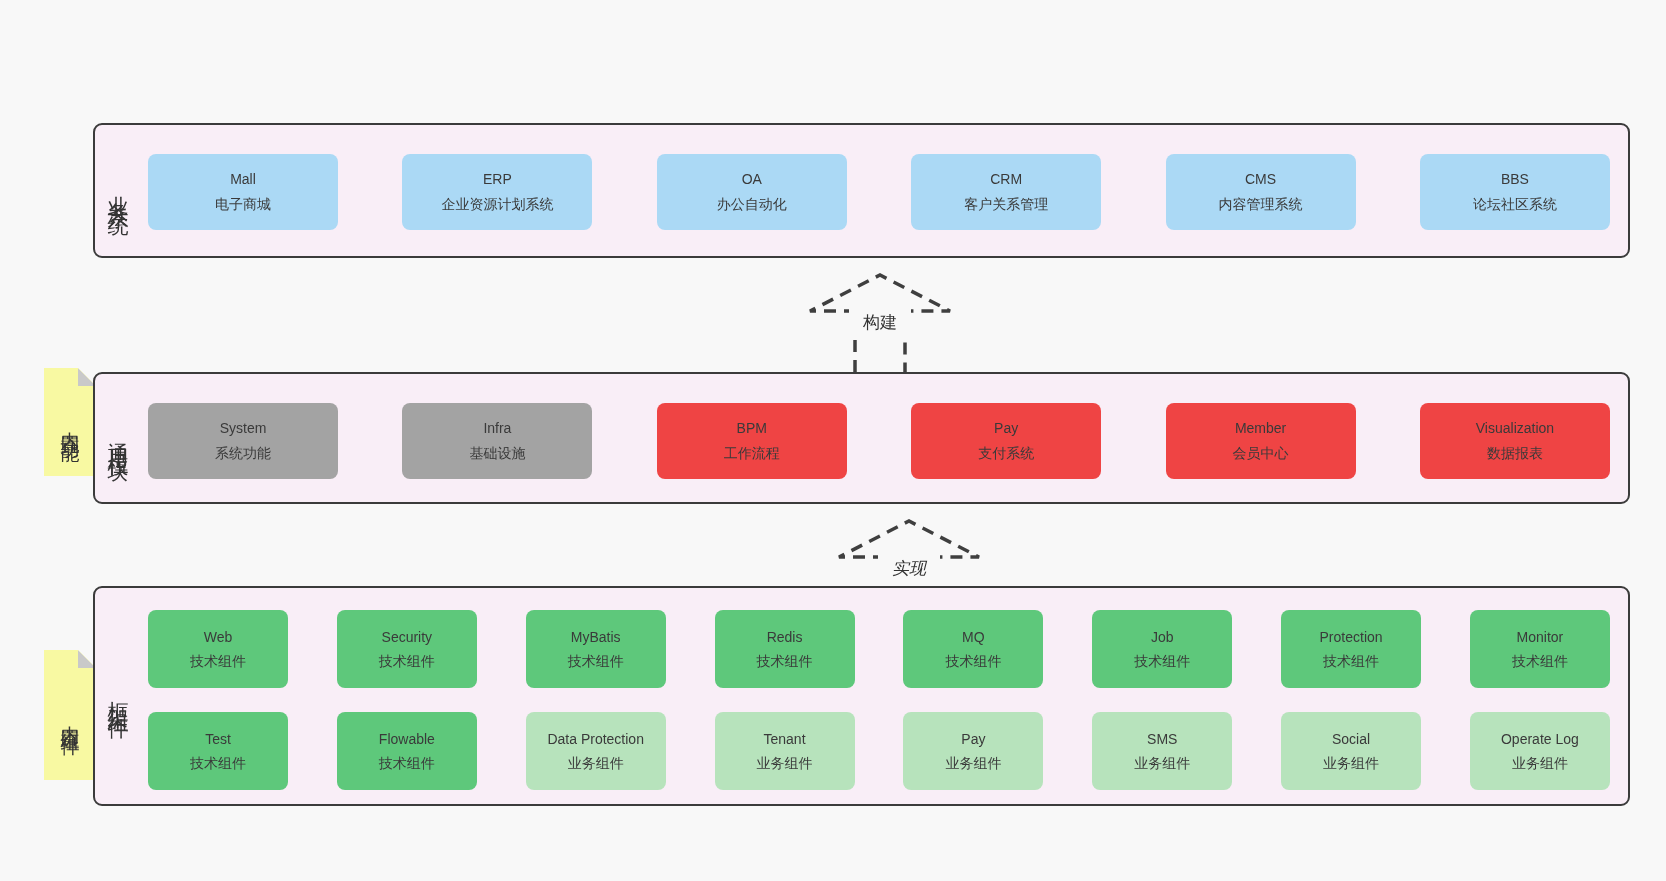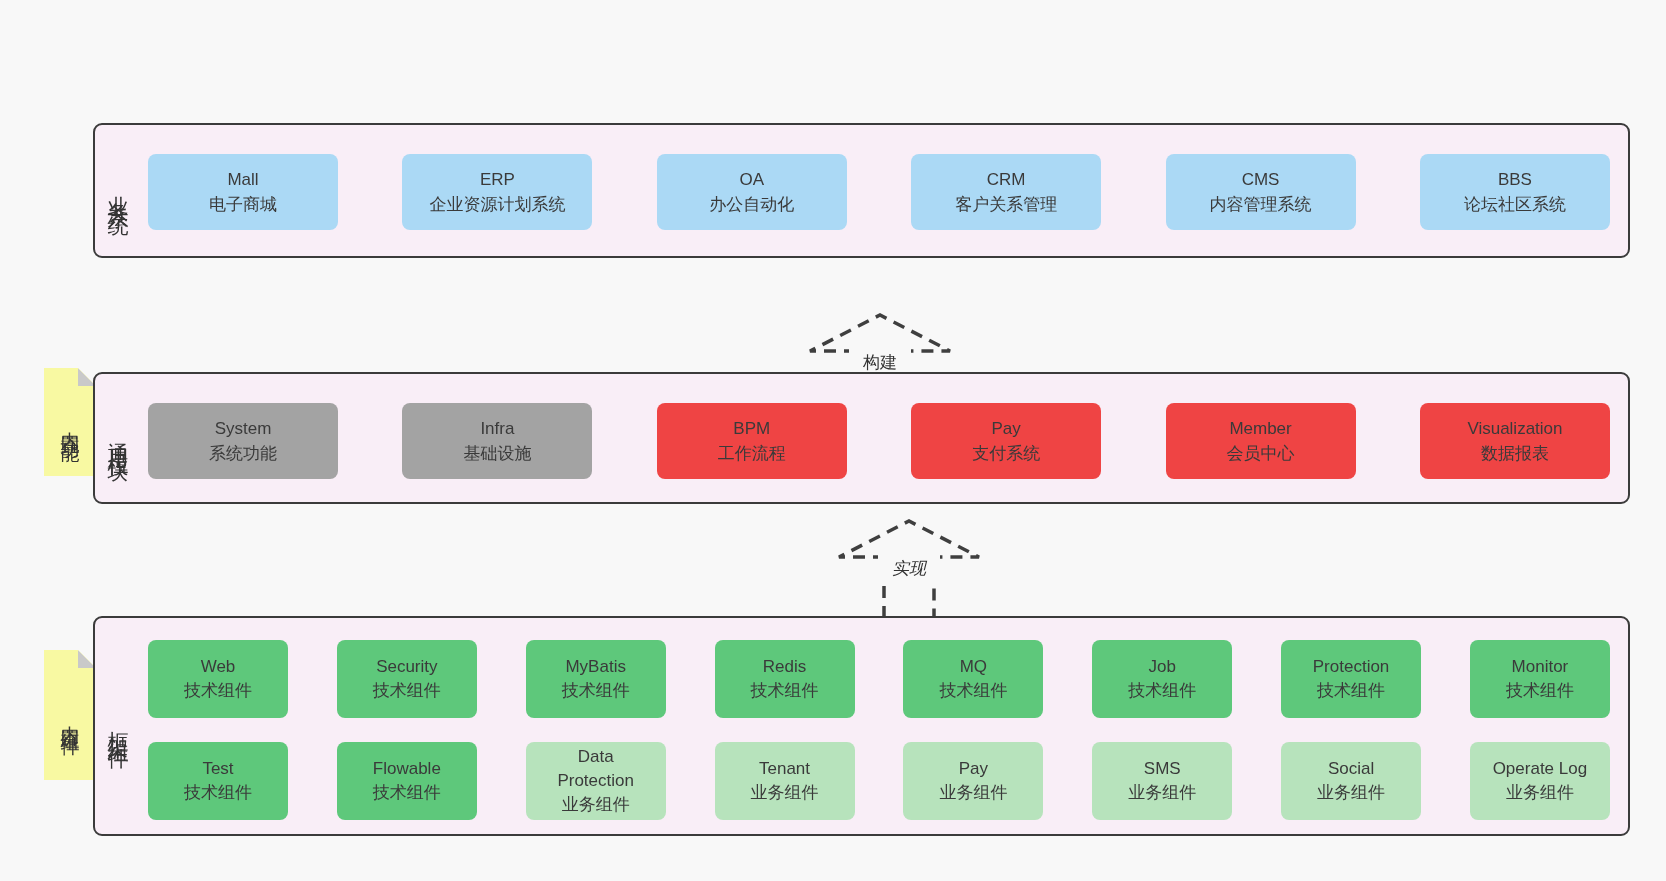--- a/index.html
+++ b/index.html
@@ -22,48 +22,48 @@
     writing-mode:vertical-rl; text-orientation:upright;
     font-size:19px; letter-spacing:4px; white-space:nowrap; color:#333;
   }
   
   .band {
     position:absolute; left:93px; width:1537px; box-sizing:border-box;
     background:#f9eef7; border:2px solid #3b3b3b; border-radius:9px; z-index:2;
   }
   #band1 { top:123px; height:135px; }
   #band2 { top:372px; height:132px; }
-  #band3 { top:616px; height:220px; }
+  #band3 { top:586px; height:220px; }
   .band-label {
     position:absolute; left:9px; top:50%; transform:translateY(-50%);
     writing-mode:vertical-rl; text-orientation:upright;
     font-size:21px; letter-spacing:6px; white-space:nowrap; color:#333;
   }
   .box-row {
     position:absolute; left:53px; right:18px;
     display:flex; justify-content:space-between;
   }
   .row-1band { top:29px; }
   #band3 .row-a { top:22px; }
   #band3 .row-b { top:124px; }
   .box {
     border-radius:8px; box-sizing:border-box;
     display:flex; flex-direction:column; justify-content:center; align-items:center;
-    text-align:center; font-size:17px; line-height:25px;
+    text-align:center; font-size:14px; line-height:25px;
   }
   .box-l { width:190px; height:76px; }
   .box-s { width:140px; height:78px; padding:0 12px; line-height:24px; }
   .blue  { background:#abd9f5; }
   .red   { background:#a3a3a3; }
   .pink  { background:#ef4444; }
   .gdark { background:#5ec87b; }
   .glite { background:#b7e3bc; }
   
   .arrow { position:absolute; width:150px; height:114px; z-index:1; }
-  #arrow1 { left:805px; top:258px;margin-top:40px; }
+  #arrow1 { left:805px; top:258px; }
   #arrow2 { left:834px; top:504px;font-style:italic; }
   .arrow svg { width:100%; height:100%; display:block; }
   .arrow path { fill:none; stroke:#3f3f3f; stroke-width:3.5; stroke-dasharray:12 8; }
   .arrow rect { fill:#f8f8f8; }
   .arrow text { font-size:17px; fill:#333; text-anchor:middle; font-family:"Liberation Sans", sans-serif; }
 </style>
 </head>
 <body>
 
 <div class="sticky" id="sticky2" style="top:368px;height:108px;">

